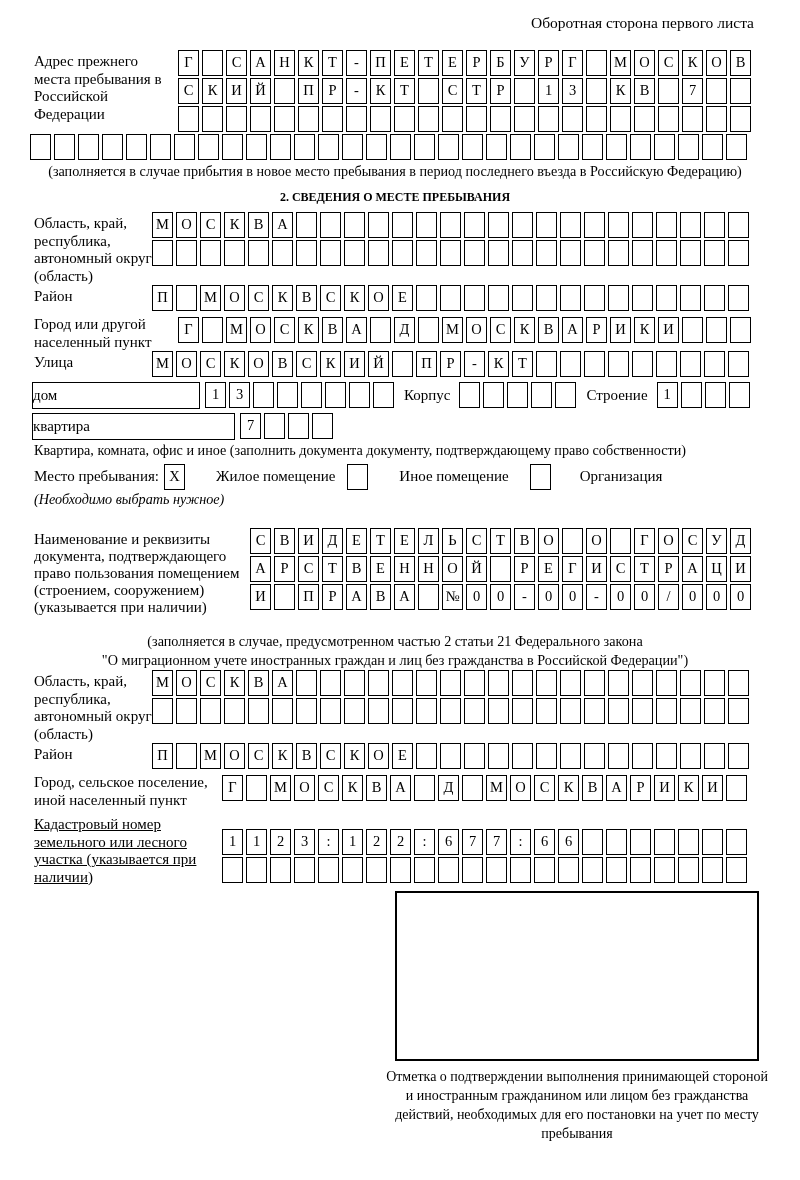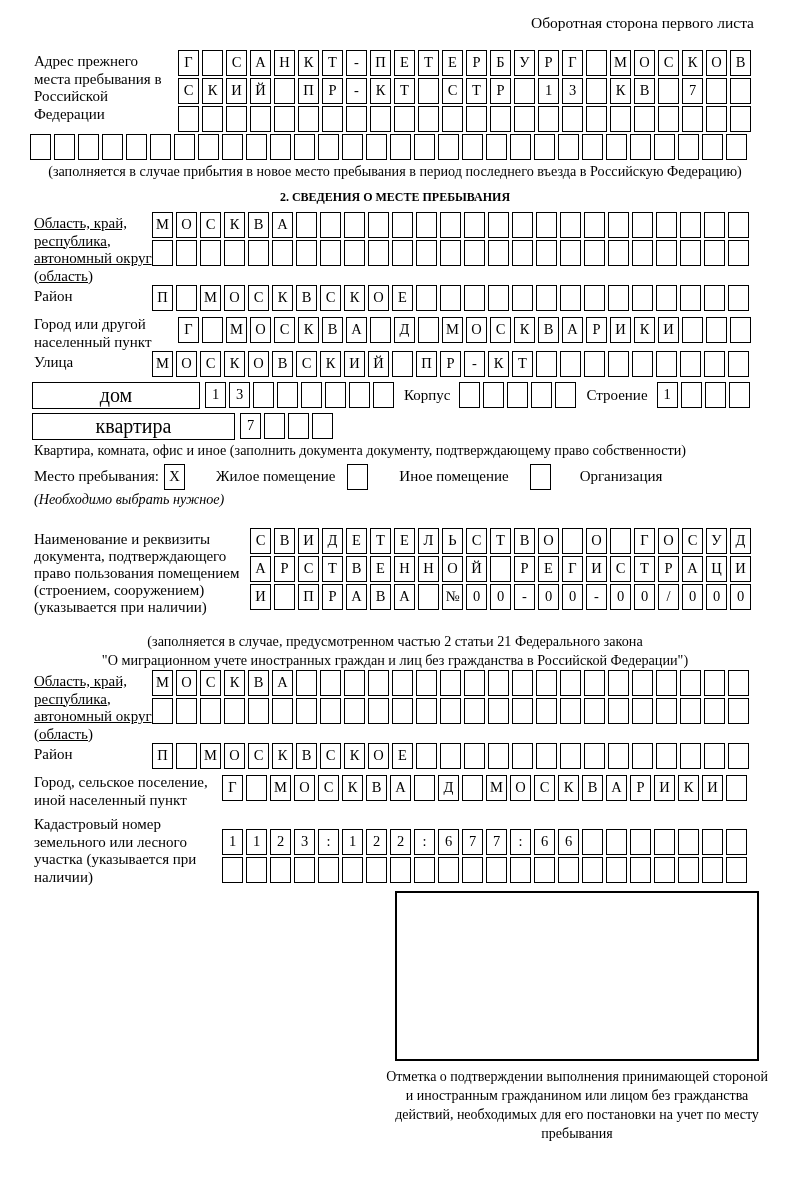--- a/index.html
+++ b/index.html
@@ -34,47 +34,47 @@
     font-size: 14.5px; line-height: 22px; vertical-align: top;
     font-family: "Liberation Serif", "DejaVu Serif", serif;
   }
   .full-row { margin-left: -4px; }
   .caption { font-size: 14.2px; line-height: 19px; }
   .center { text-align: center; }
   .section-title {
     text-align: center; font-weight: bold; font-size: 12px;
     margin-top: 6px; margin-bottom: 4px; line-height: 21px;
   }
-  .blk-oblast { min-height: 70px; text-decoration: underline; }
+  .blk-oblast { min-height: 70px; }
   .blk-gorod { min-height: 36px; }
   .blk-gorod .cell-row { margin-top: 4px; }
   .inline-row { display: flex; align-items: flex-start; margin-left: -2px; margin-top: 3px; height: 28px; }
   .wide-box {
     box-sizing: border-box; border: 1.6px solid #000; height: 27px;
-    text-align: center; font-size: 20px; line-height: 24px; flex-shrink: 0;
+    text-align: left; font-size: 15px; line-height: 24px; flex-shrink: 0;
   }
   .dom-box { width: 168px; margin-right: 5px; }
   .kvartira-box { width: 203px; margin-right: 5px; }
   .inline-label { font-size: 15px; line-height: 27px; margin: 0 9px 0 7px; white-space: nowrap; }
   .left-cap { margin: 0 0 1px 0; }
   .mesto-row { display: flex; align-items: center; font-size: 15px; margin-top: 3px; height: 27px; }
   .mesto-row .cell { flex-shrink: 0; }
   .gap5  { margin-left: 5px; }
   .gap10 { margin-left: 28px; }
   .gap12 { margin-left: 12px; }
   .gap21 { margin-left: 21px; }
   .gap26 { margin-left: 26px; }
   .neob-cap { width: 640px; text-align: left; margin-bottom: 19px; font-style: italic; }
   .blk-doc { margin-top: 3px; min-height: 104px; }
   .blk-doc .flabel { line-height: 17px; }
   .fact-title {
     text-align: center; font-weight: bold; font-size: 15.5px;
     margin-top: 4px; margin-bottom: 6px; line-height: 20px;
   }
-  .blk-kadastr { margin-top: 4px; min-height: 74px; }
+  .blk-kadastr { margin-top: 4px; min-height: 74px; text-decoration: underline; }
   .blk-kadastr .cells { padding-top: 16px; }
   .stamp-box {
     box-sizing: border-box; border: 2.5px solid #000;
     width: 364px; height: 170px;
     margin-left: 361px; margin-top: 4px;
   }
   .stamp-caption {
     width: 386px; margin-left: 350px; margin-top: 6px;
     text-align: center; font-size: 14px; line-height: 19px;
   }

